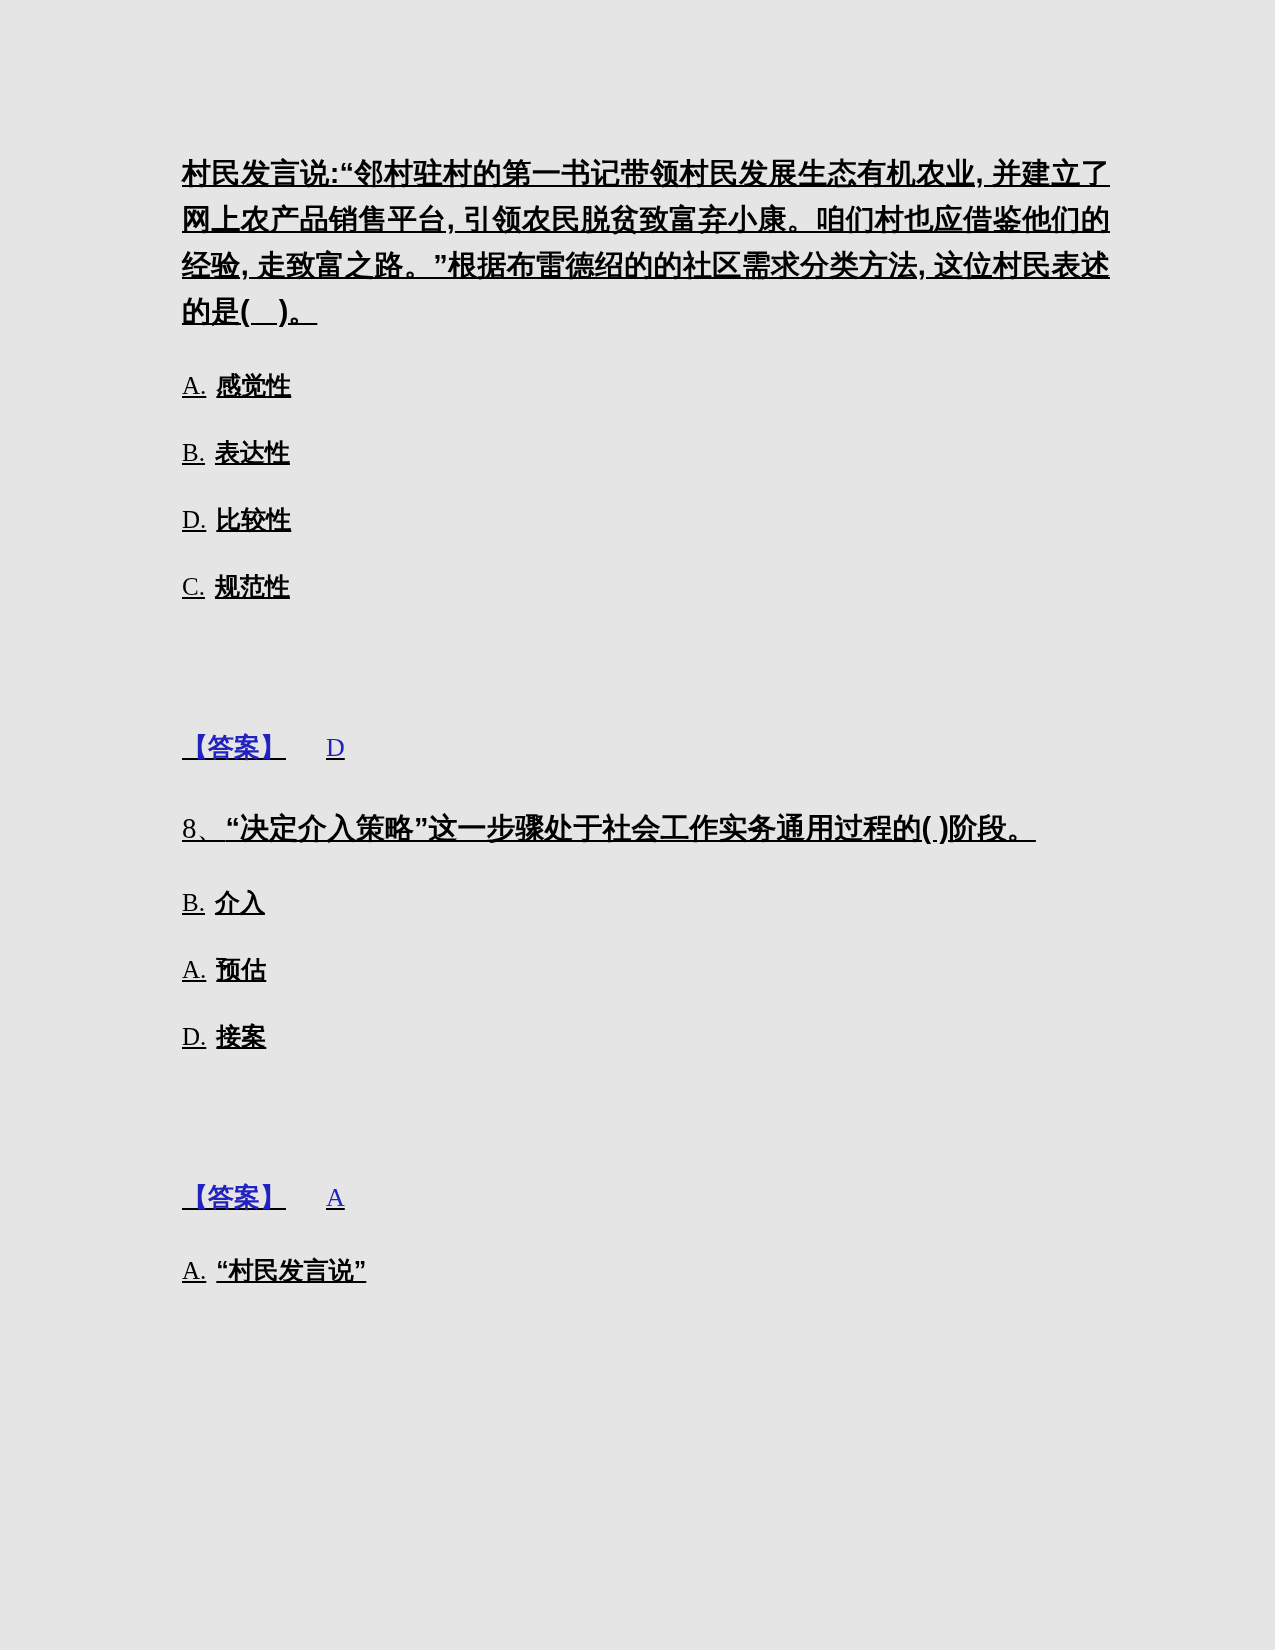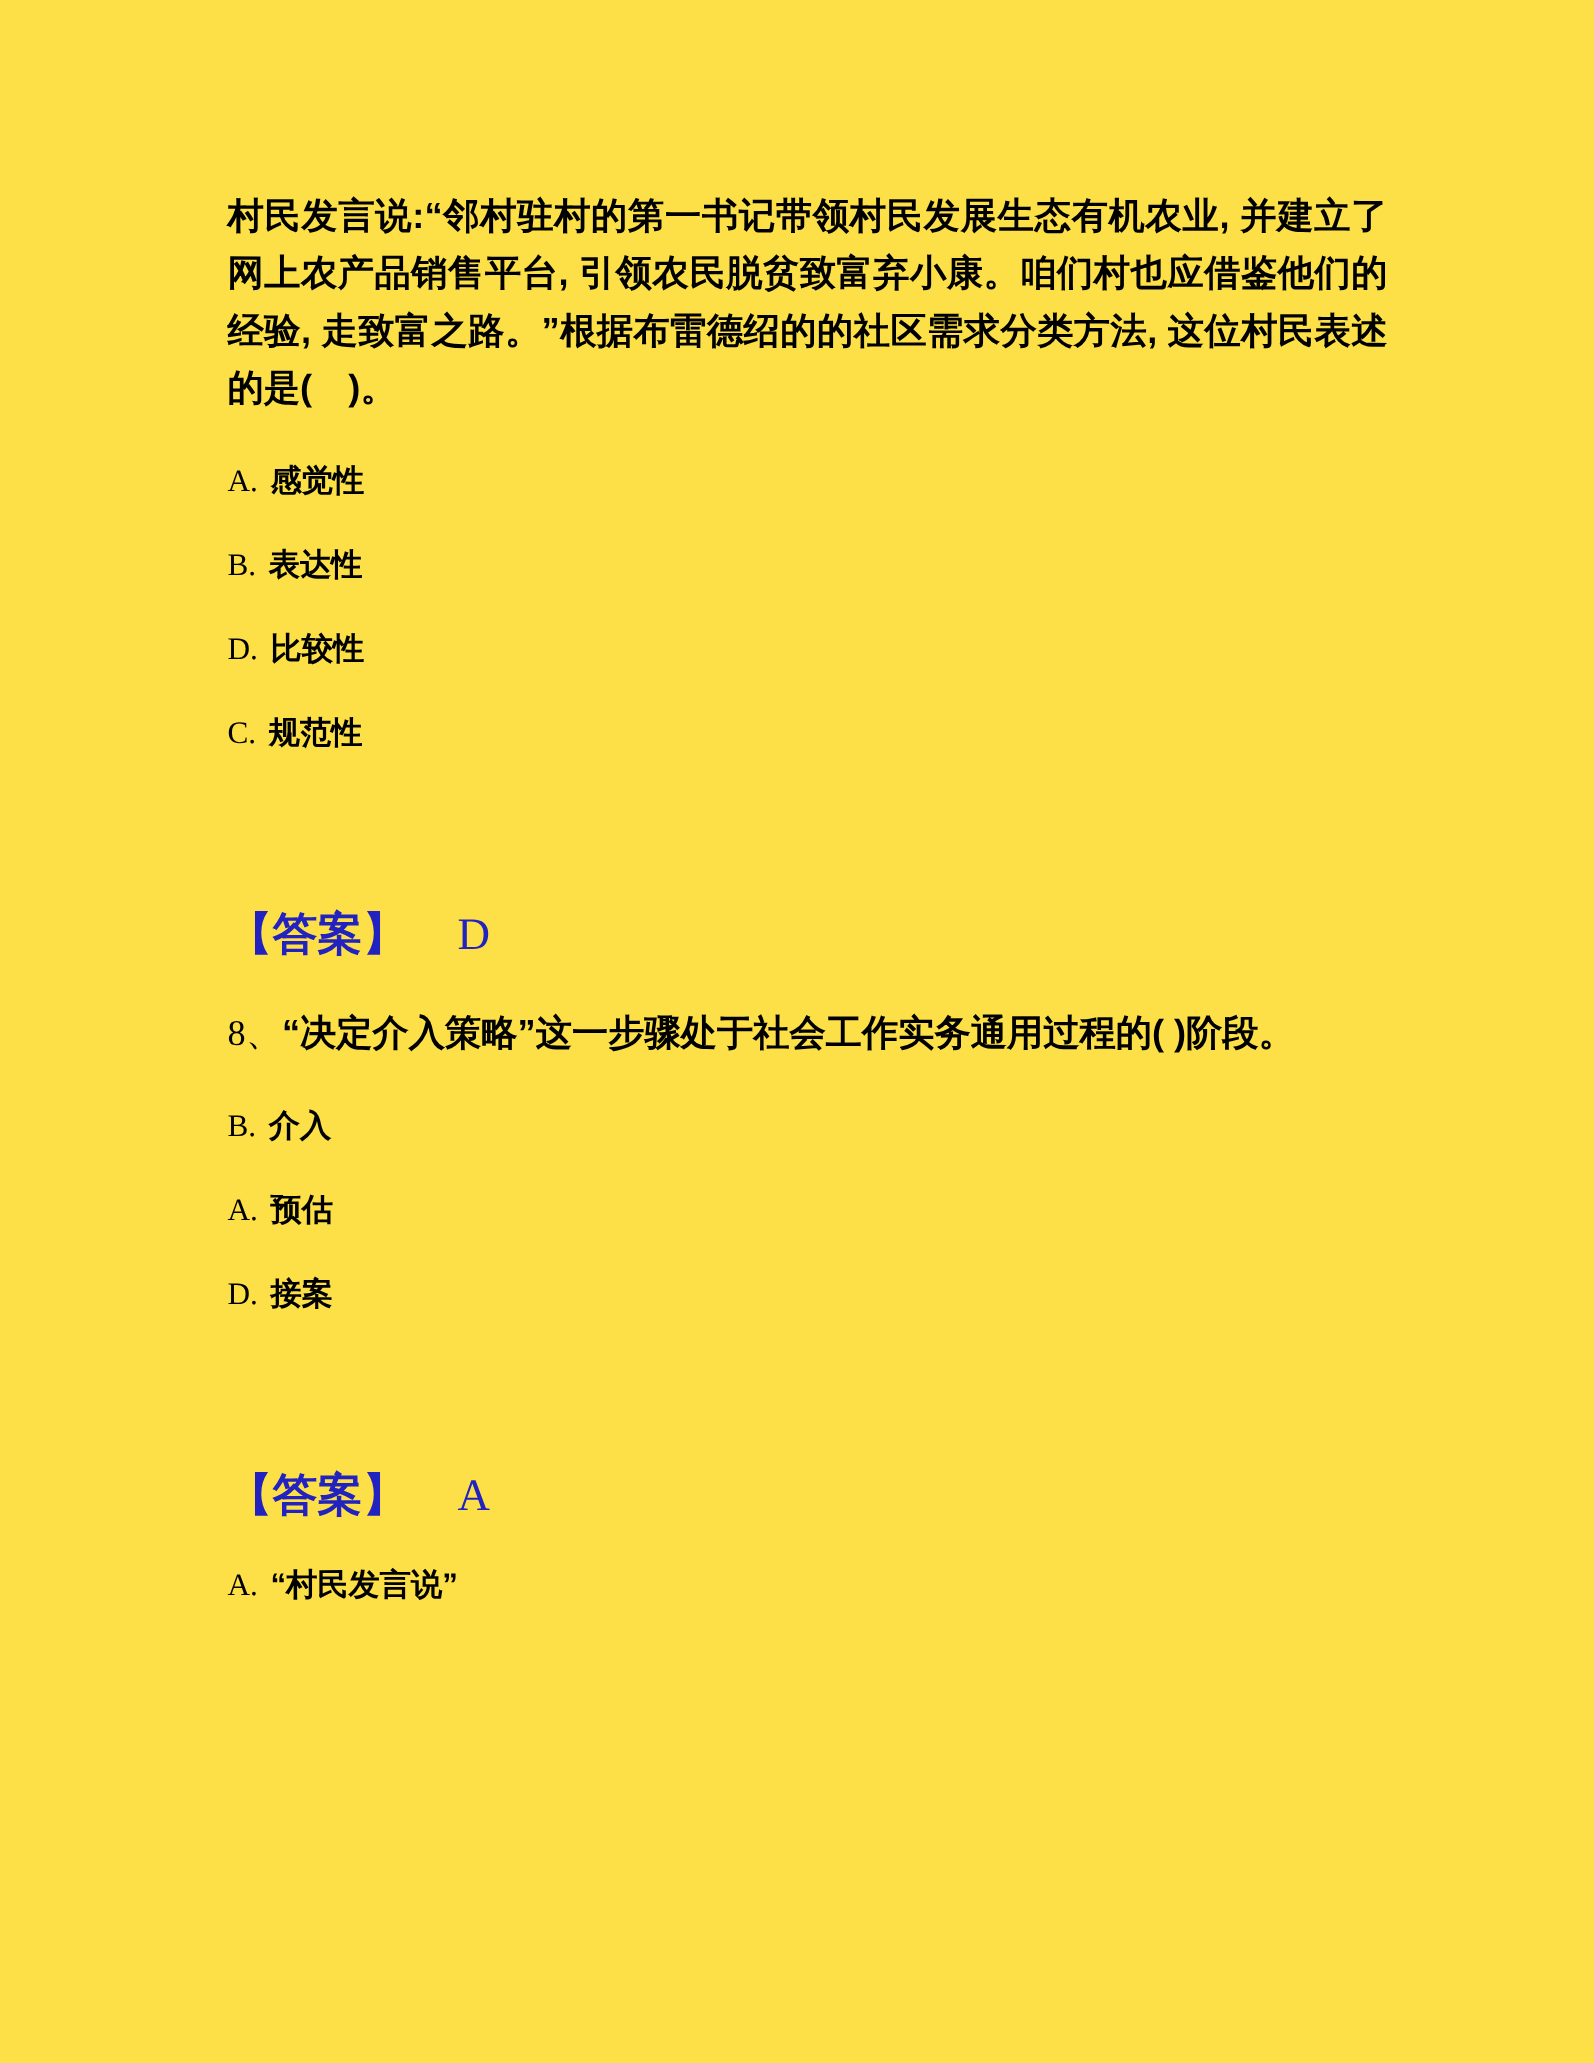--- a/index.html
+++ b/index.html
@@ -12,21 +12,22 @@
     height: 1650px;
     font-family: "Liberation Sans", sans-serif;
     color: #000000;
     overflow: hidden;
   }
   .page {
     box-sizing: border-box;
     width: 1275px;
     height: 1650px;
     padding: 150px 165px 0 182px;
-    background: #fde047;
+    background: #e5e5e5;
+    text-decoration: underline;
   }
   .stem {
     font-size: 29px;
     line-height: 46px;
     font-weight: 600;
     text-align: justify;
     margin: 0;
   }
   .question-block {
     margin-top: 40px;
@@ -43,21 +44,21 @@
   }
   .option .opt-label {
     font-family: "Liberation Serif", serif;
     font-weight: 400;
   }
   .option .opt-text {
     margin-left: 10px;
   }
   .answer-row {
     margin-top: 128px;
-    font-size: 36px;
+    font-size: 26px;
     line-height: 34px;
   }
   .answer-label {
     color: var(--answer-color, #2222c0);
     font-weight: 700;
   }
   .answer-value {
     color: var(--answer-color, #2222c0);
     font-family: "Liberation Serif", serif;
     font-weight: 400;

